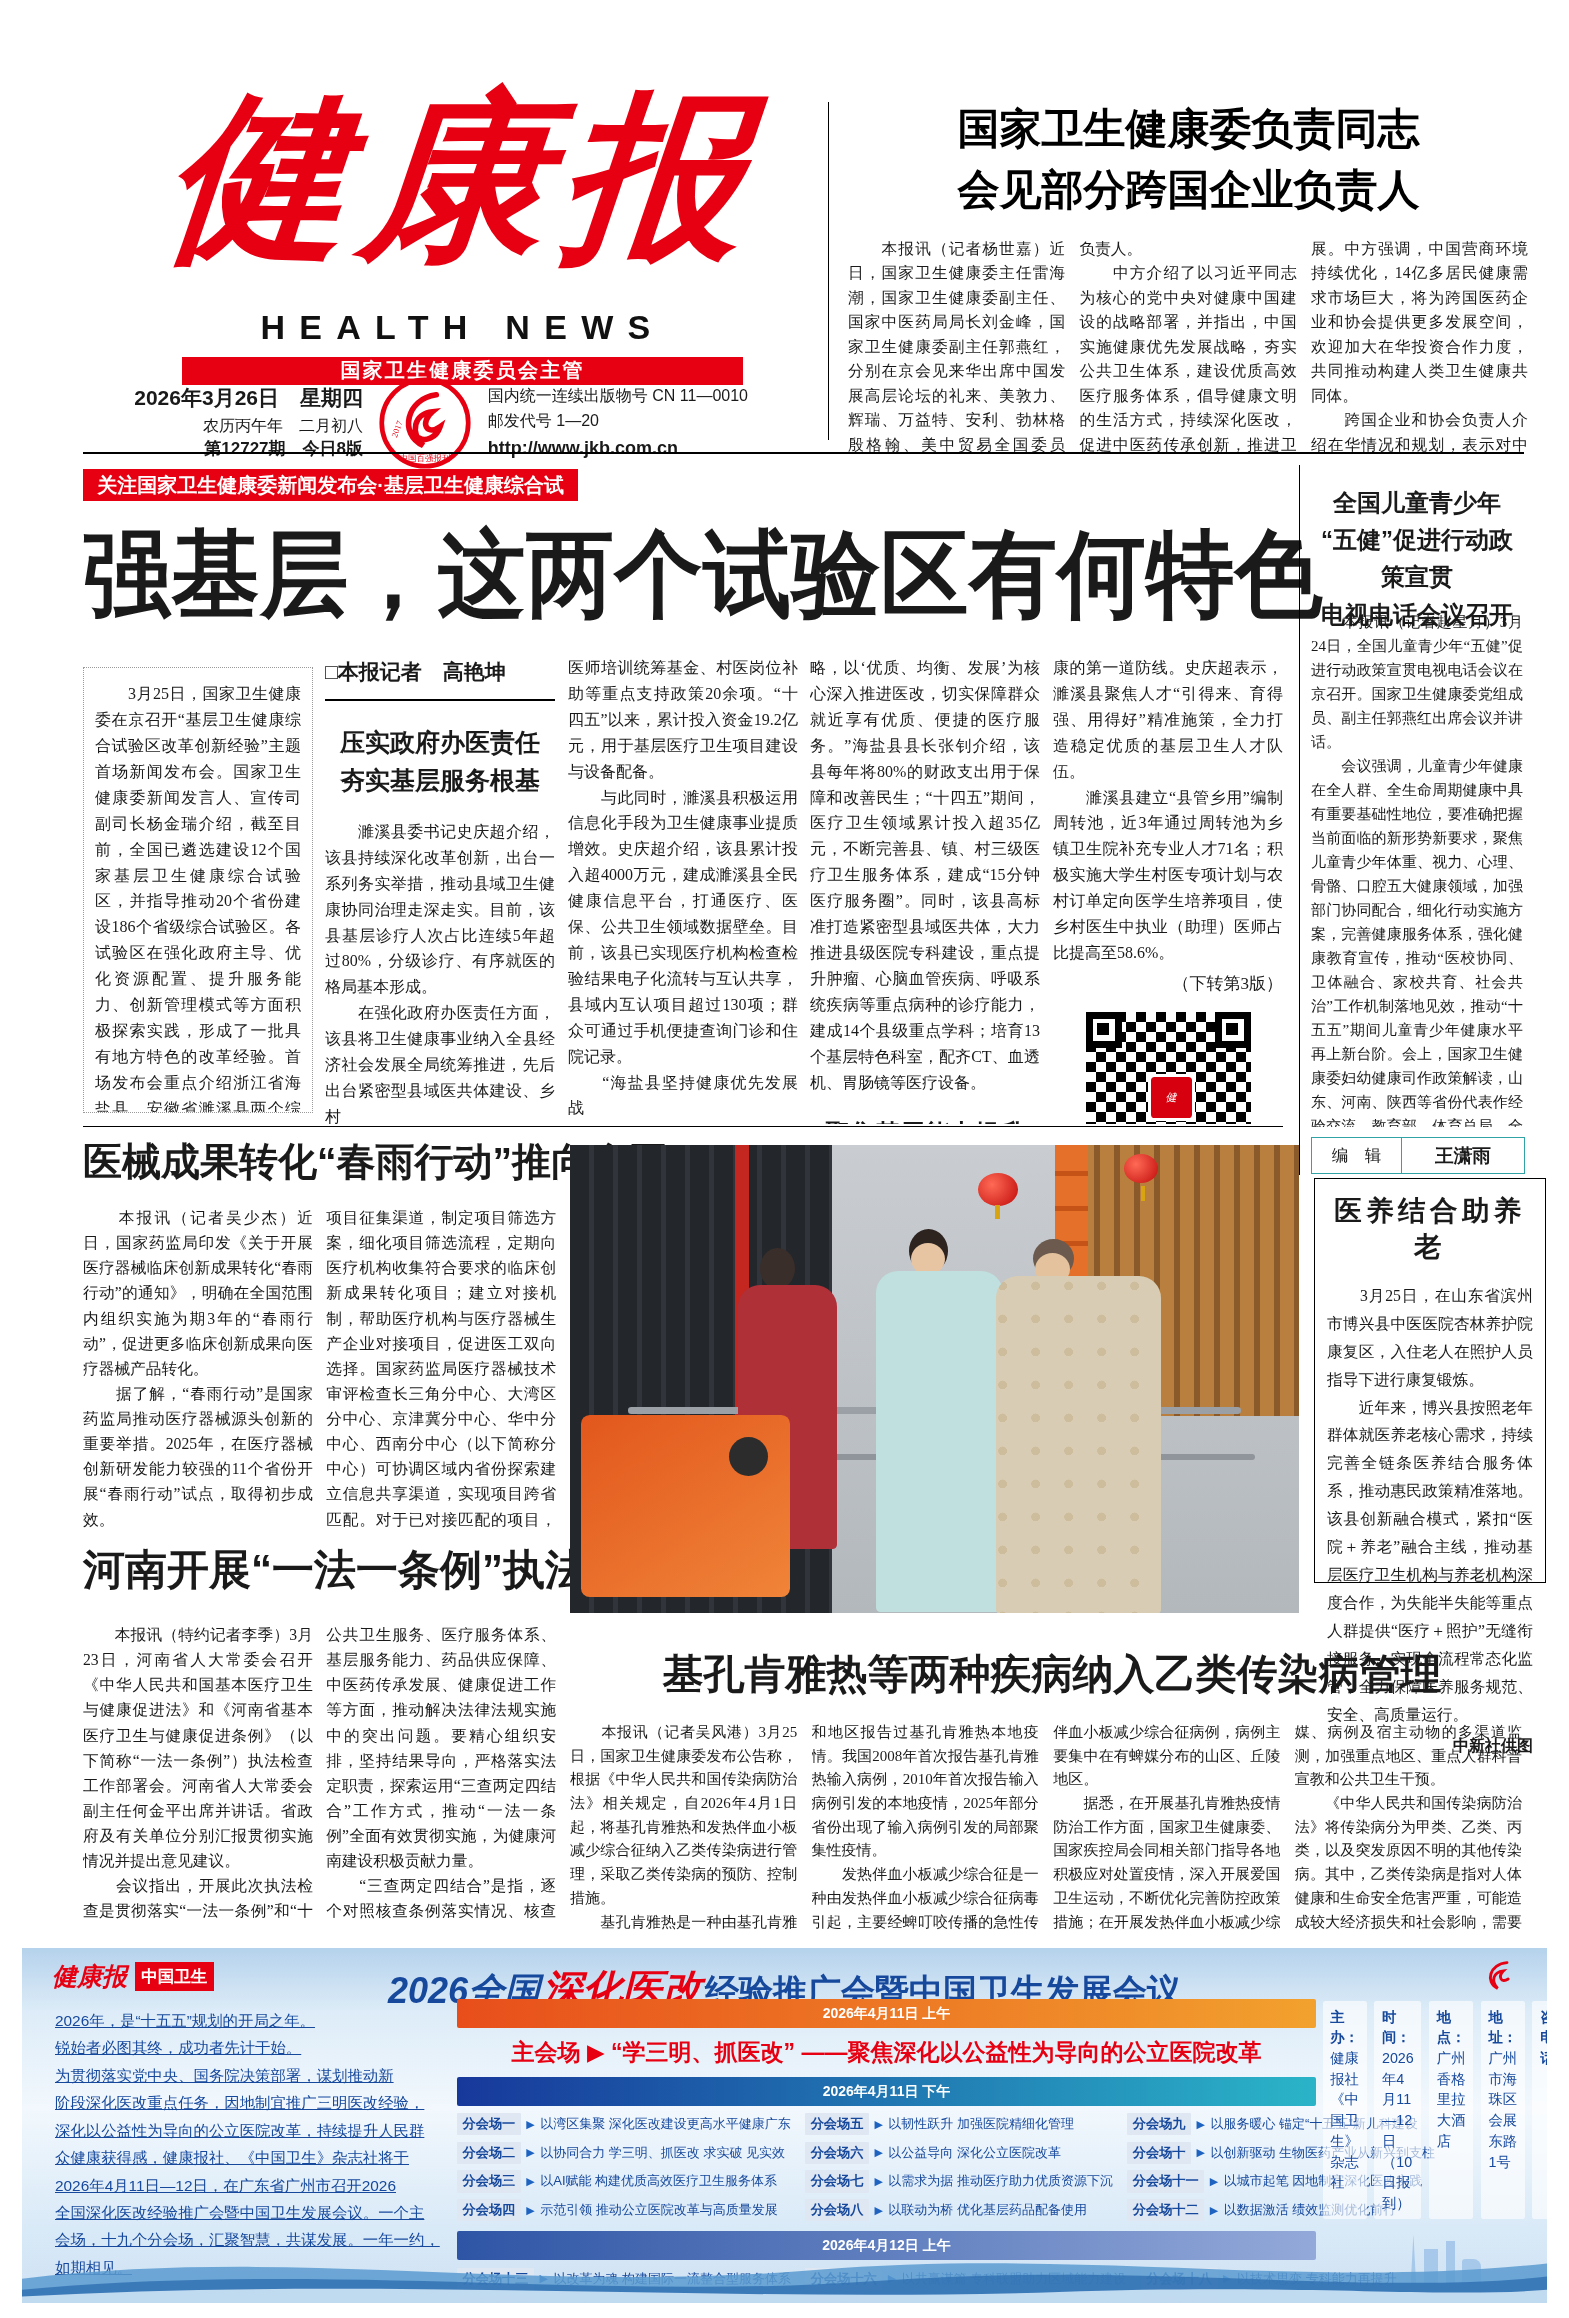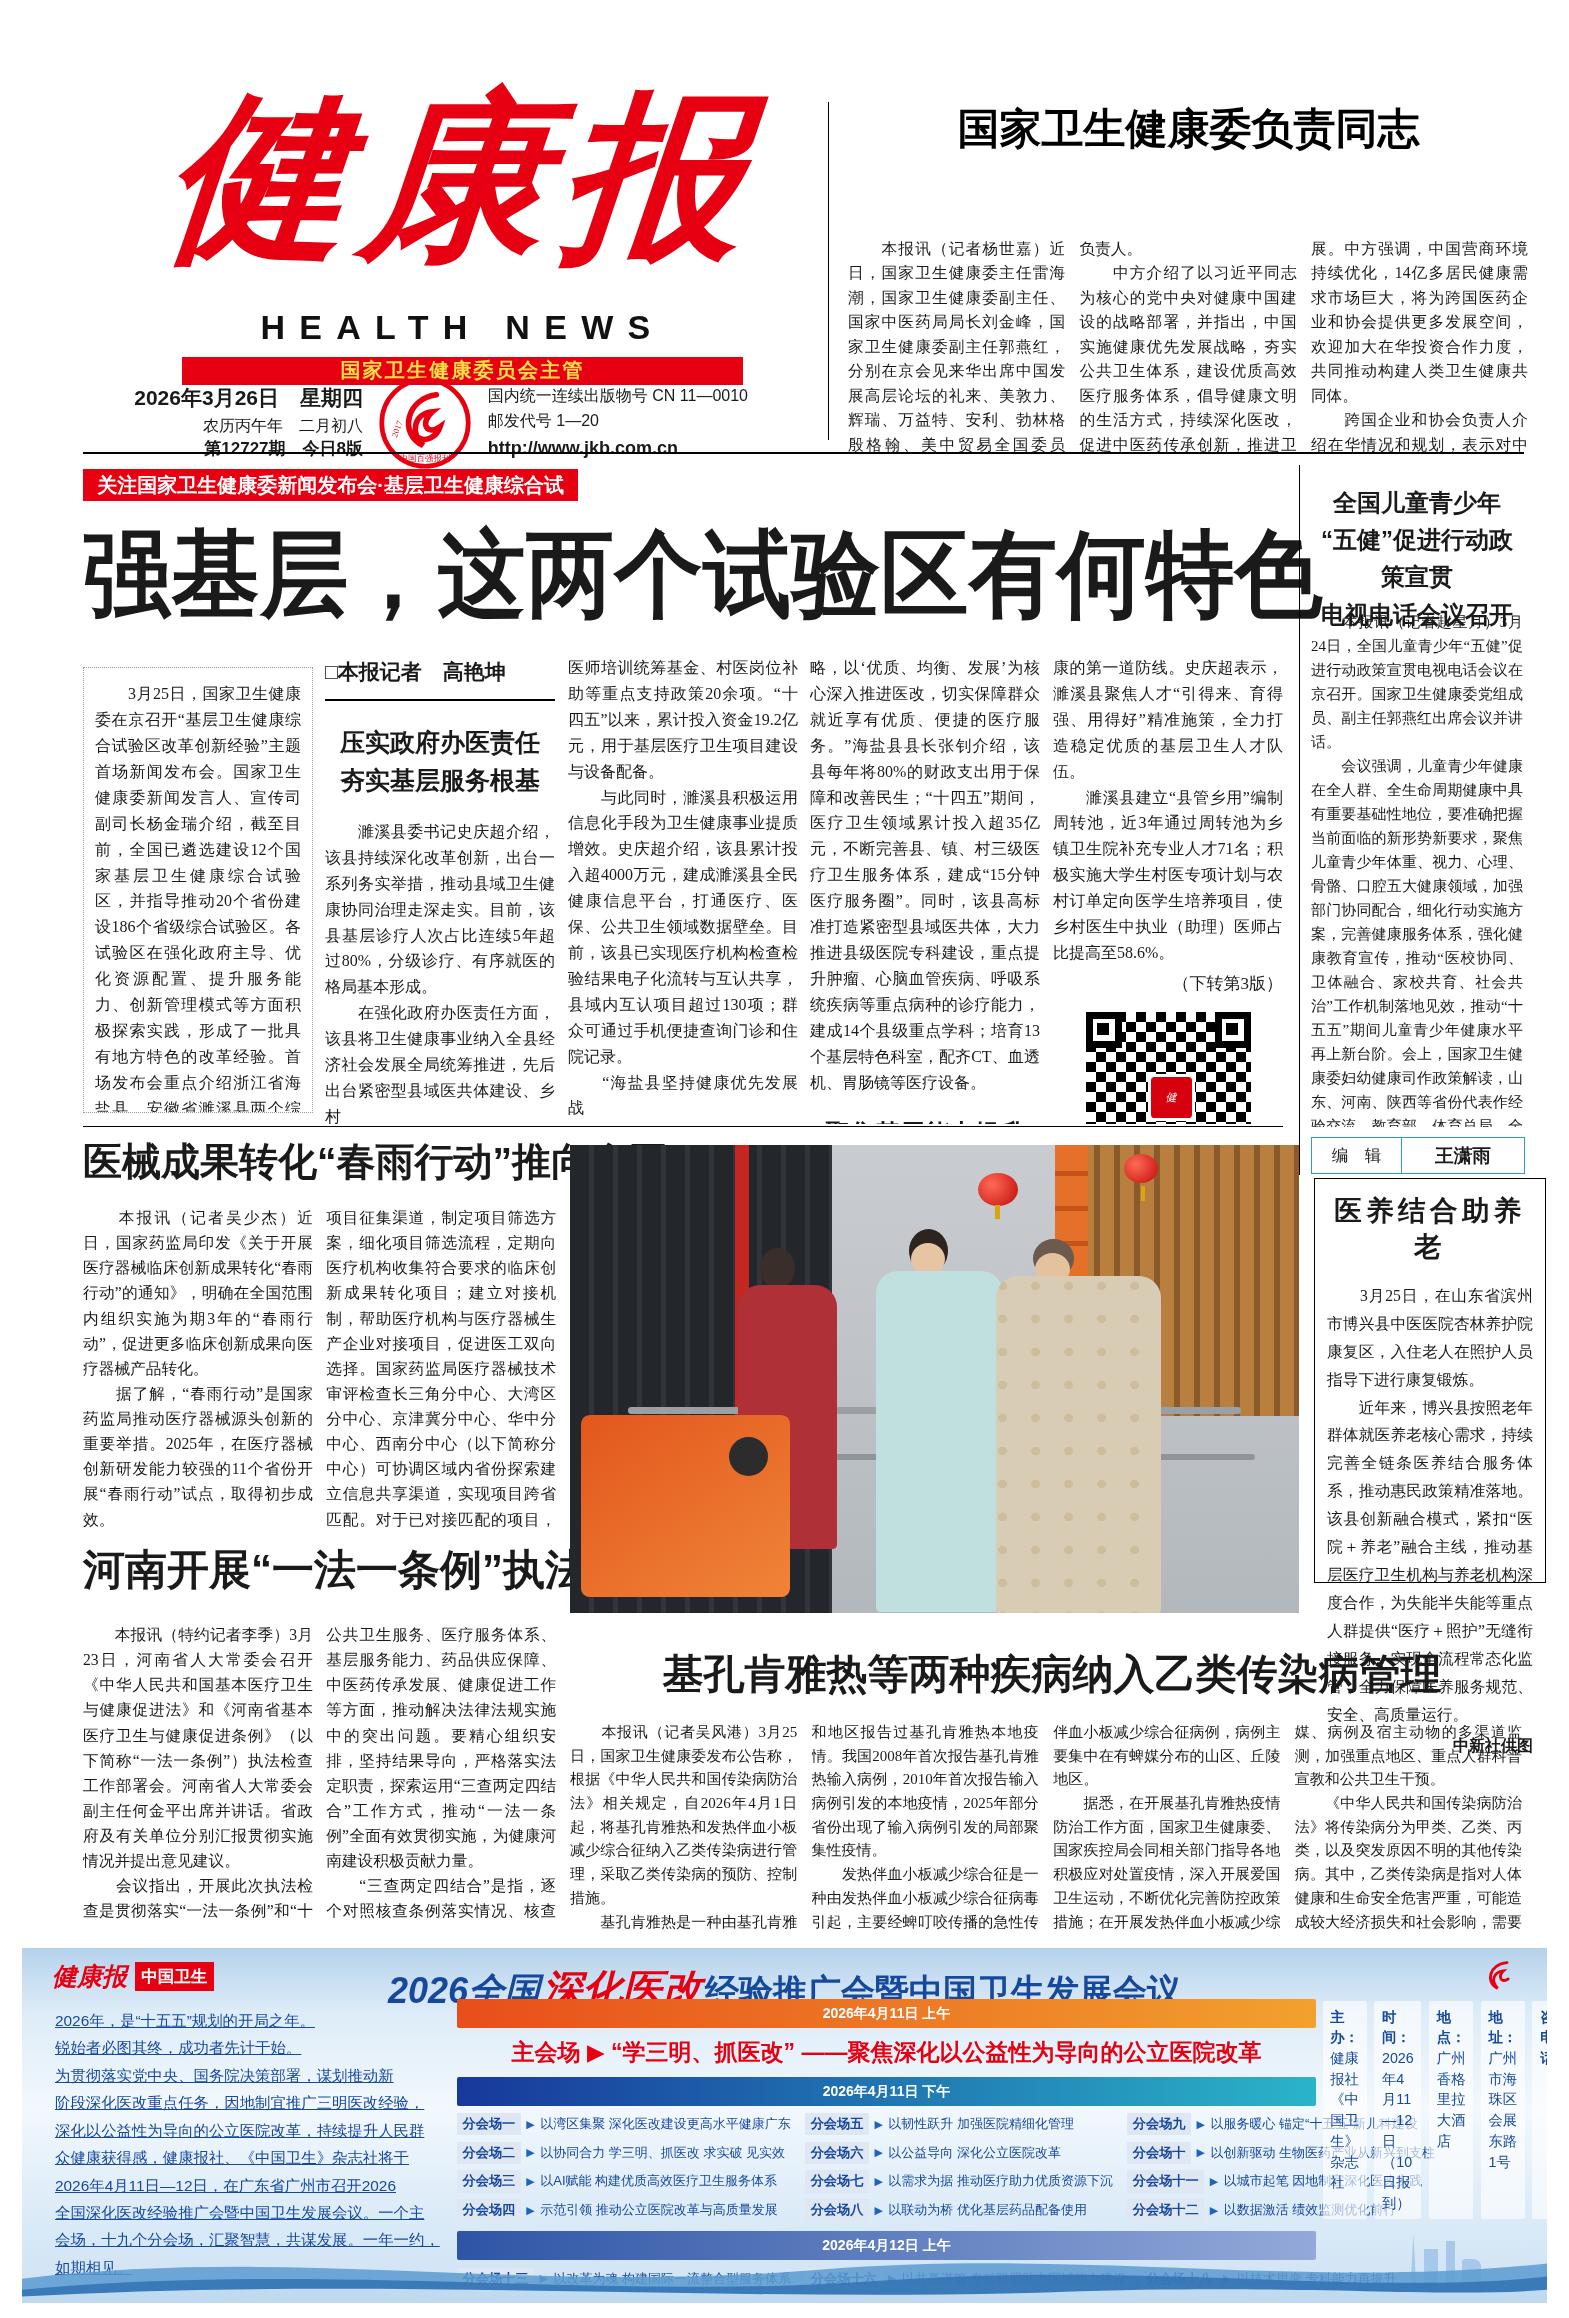--- a/index.html
+++ b/index.html
@@ -9,21 +9,21 @@
   .hei{font-family:"Liberation Sans","DejaVu Sans",sans-serif;}
   .just{text-align:justify;text-justify:inter-ideograph;}
   .pre{white-space:pre-line;}
   .clip{overflow:hidden;}
   
   .mast-title{left:116px;top:66px;width:693px;height:237px;color:#e60012;
       font-family:"Liberation Serif",serif;font-weight:bold;font-style:italic;
       font-size:182px;line-height:226px;text-align:center;letter-spacing:15.4px;transform:skewX(-5deg);}
   .mast-en{left:116px;top:308px;width:693px;text-align:center;font-size:34px;font-weight:900;
       letter-spacing:14.3px;color:#111;}
-  .mast-bar{left:182px;top:357px;width:561px;height:27.5px;background:#e60012;color:#fde047;
+  .mast-bar{left:182px;top:357px;width:561px;height:27.5px;background:#e60012;color:#ffffff;
       font-size:20px;font-weight:bold;text-align:center;line-height:27.5px;letter-spacing:2.2px;}
   .mast-info{left:132px;top:392px;width:682px;height:61px;display:flex;align-items:center;gap:15.4px;}
   .mi-dates{width:231px;text-align:right;line-height:1.45;}
   .mi-dates .l1{font-size:21px;font-weight:bold;}
   .mi-dates .l2{font-size:16px;}
   .mi-dates .l3{font-size:17px;font-weight:bold;}
   .mi-pub{line-height:1.6;}
   .mi-pub .p1,.mi-pub .p2{font-size:16px;}
   .mi-pub .p3{font-size:18px;font-weight:bold;}
   .vrule{background:#000;width:1.1px;}
@@ -154,20 +154,21 @@
       <div class="p1">国内统一连续出版物号 CN 11—0010</div>
       <div class="p2">邮发代号 1—20</div>
       <div class="p3">http://www.jkb.com.cn</div>
     </div>
   </div>
 
   <div class="abs vrule" style="left:828px;top:102px;height:338px;"></div>
 
   <div class="abs top-h hei">
     <div>国家卫生健康委负责同志</div>
+    <div>会见部分跨国企业负责人</div>
   </div>
   <div class="abs top-cols">
     <div class="just pre clip">　　本报讯（记者杨世嘉）近日，国家卫生健康委主任雷海潮，国家卫生健康委副主任、国家中医药局局长刘金峰，国家卫生健康委副主任郭燕红，分别在京会见来华出席中国发展高层论坛的礼来、美敦力、辉瑞、万益特、安利、勃林格殷格翰、美中贸易全国委员会、美国药品研究与制造业协会等知名跨国医药企业和协会</div>
     <div class="just pre clip">负责人。
 　　中方介绍了以习近平同志为核心的党中央对健康中国建设的战略部署，并指出，中国实施健康优先发展战略，夯实公共卫生体系，建设优质高效医疗服务体系，倡导健康文明的生活方式，持续深化医改，促进中医药传承创新，推进卫生健康科技创新，力求“十五五”时期健康中国建设取得决定性进</div>
     <div class="just pre clip">展。中方强调，中国营商环境持续优化，14亿多居民健康需求市场巨大，将为跨国医药企业和协会提供更多发展空间，欢迎加大在华投资合作力度，共同推动构建人类卫生健康共同体。
 　　跨国企业和协会负责人介绍在华情况和规划，表示对中国发展前景充满信心，愿深化互利合作，积极参与发展中国卫生健康事业，助力健康中国建设。</div>
   </div>
 
   <div class="abs hrule" style="left:83px;top:452px;width:1441px;"></div>

